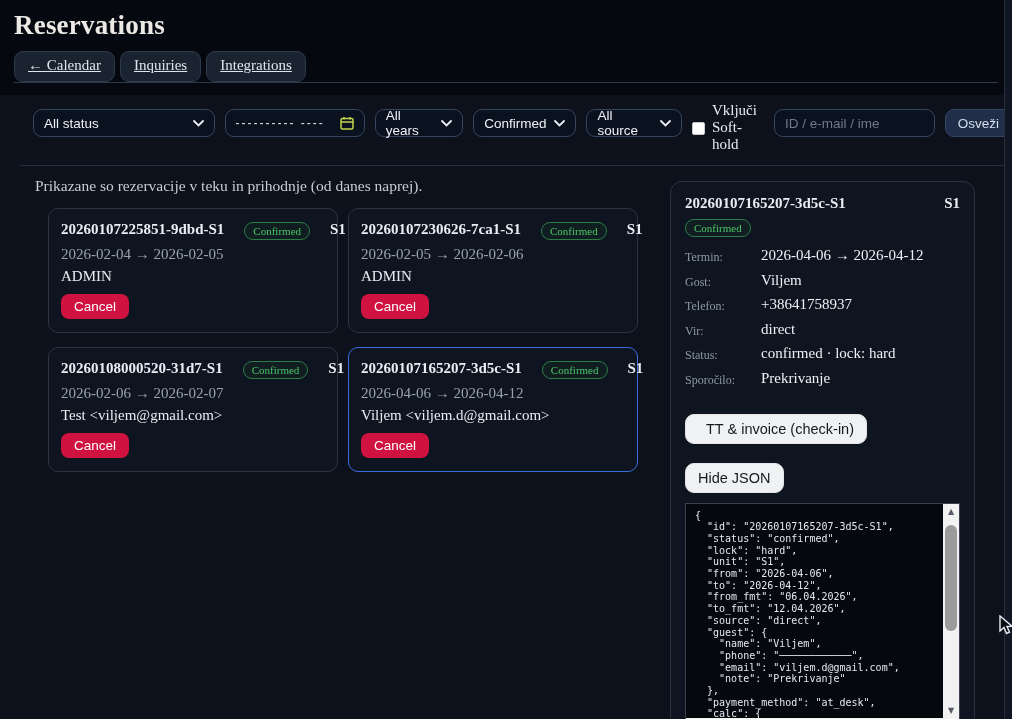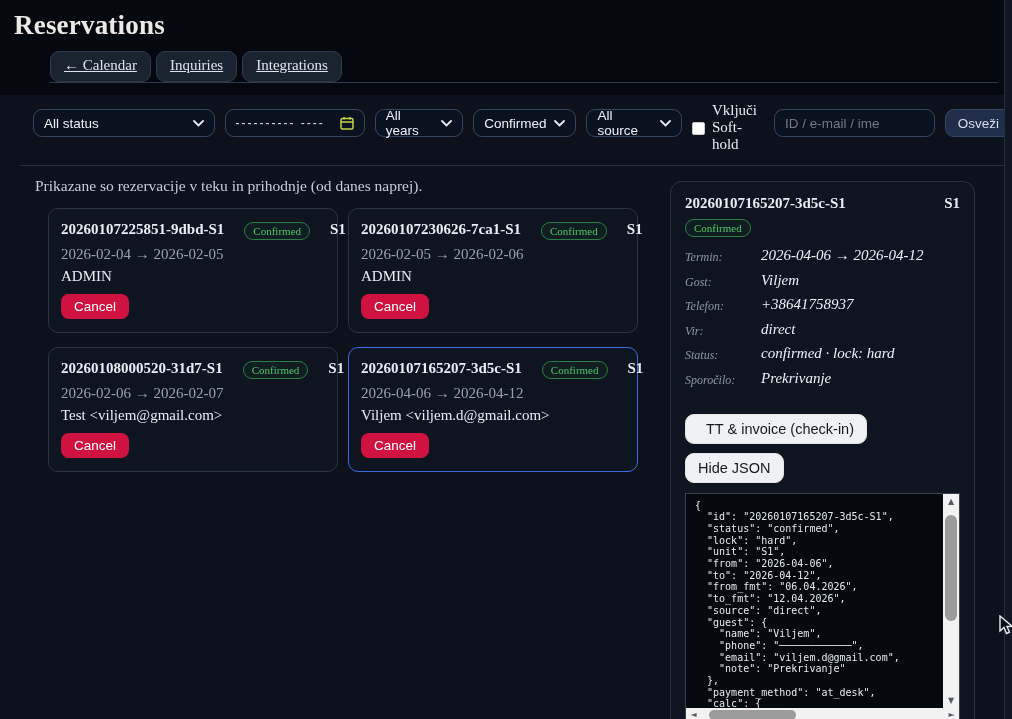--- a/index.html
+++ b/index.html
@@ -6,21 +6,21 @@
   html,body { width:1012px; height:719px; overflow:hidden; }
   body {
     font-family:"Liberation Serif", serif;
     background:#0c111b;
     color:#e9edf3;
     position:relative;
   }
   
   .header { background:#05080f; padding:10px 14px 0 14px; height:95px; }
   .header h1 { font-size:27px; font-weight:bold; color:#ece9e4; letter-spacing:.2px; }
-  .tabs { display:flex; gap:5px; margin-top:10px; padding:0 0 0 -6px; border-bottom:1px solid #2e3a4c;margin-left:36px; }
+  .tabs { display:flex; gap:5px; margin-top:10px; padding:0 0 0 -6px; border-bottom:1px solid #2e3a4c; }
   .tab {
     background:#1a2330; border:1px solid #2e3a4c; border-radius:9px;
     color:#dfe5ec; font-family:"Liberation Serif", serif; font-size:15px;
     padding:5px 13px 7px 13px; cursor:pointer; text-decoration:underline;
     margin-bottom:0; white-space:nowrap;
   }
   
   .filterbar { display:flex; align-items:flex-start; gap:10px; padding:14px 0 10px 33px; }
   .control {
     background:#0a1220; border:1px solid #36455e; border-radius:9px;
@@ -74,31 +74,31 @@
   
   .panel {
     width:305px; margin-left:32px; margin-top:-27px;
     background:#0f1520; border:1px solid #2b3342; border-radius:12px;
     padding:13px 14px 16px 14px;
   }
   .panel-top { display:flex; justify-content:space-between; align-items:flex-start; }
   .panel-id { font-weight:bold; font-size:15px; }
   .panel-unit { font-weight:bold; font-size:15px; }
   .panel .badge { display:inline-block; margin-top:7px; }
-  .fields { margin-top:10px;font-style:italic; }
+  .fields { margin-top:10px; }
   .frow { display:flex; margin-bottom:6.5px; }
   .flabel { width:76px; flex:none; font-size:12px; color:#8d97a5; padding-top:3px; }
   .fvalue { font-size:15px; color:#eef1f5; }
   .btn-light {
     background:#f0f1f3; border:1px solid #e3e4e7; border-radius:9px; color:#16191d;
     font-family:"Liberation Sans", sans-serif; font-size:14.5px;
     padding:6px 12px; cursor:pointer; display:block;
   }
   .btn-invoice { margin-top:26px;padding-left:20px; }
-  .btn-hidejson { margin-top:9px; }
+  .btn-hidejson { margin-top:19px; }
   
   .jsonbox {
     margin-top:10px; height:230px; position:relative;
     background:#05080d; border:1px solid #39414e;
   }
   .jsoncode {
     position:absolute; left:0; top:0; right:16px; bottom:14px; overflow:hidden;
     font-family:"DejaVu Sans Mono", monospace; font-size:10px; line-height:11.7px;
     color:#e4eaf1; padding:6px 0 0 9px; white-space:pre;
   }

